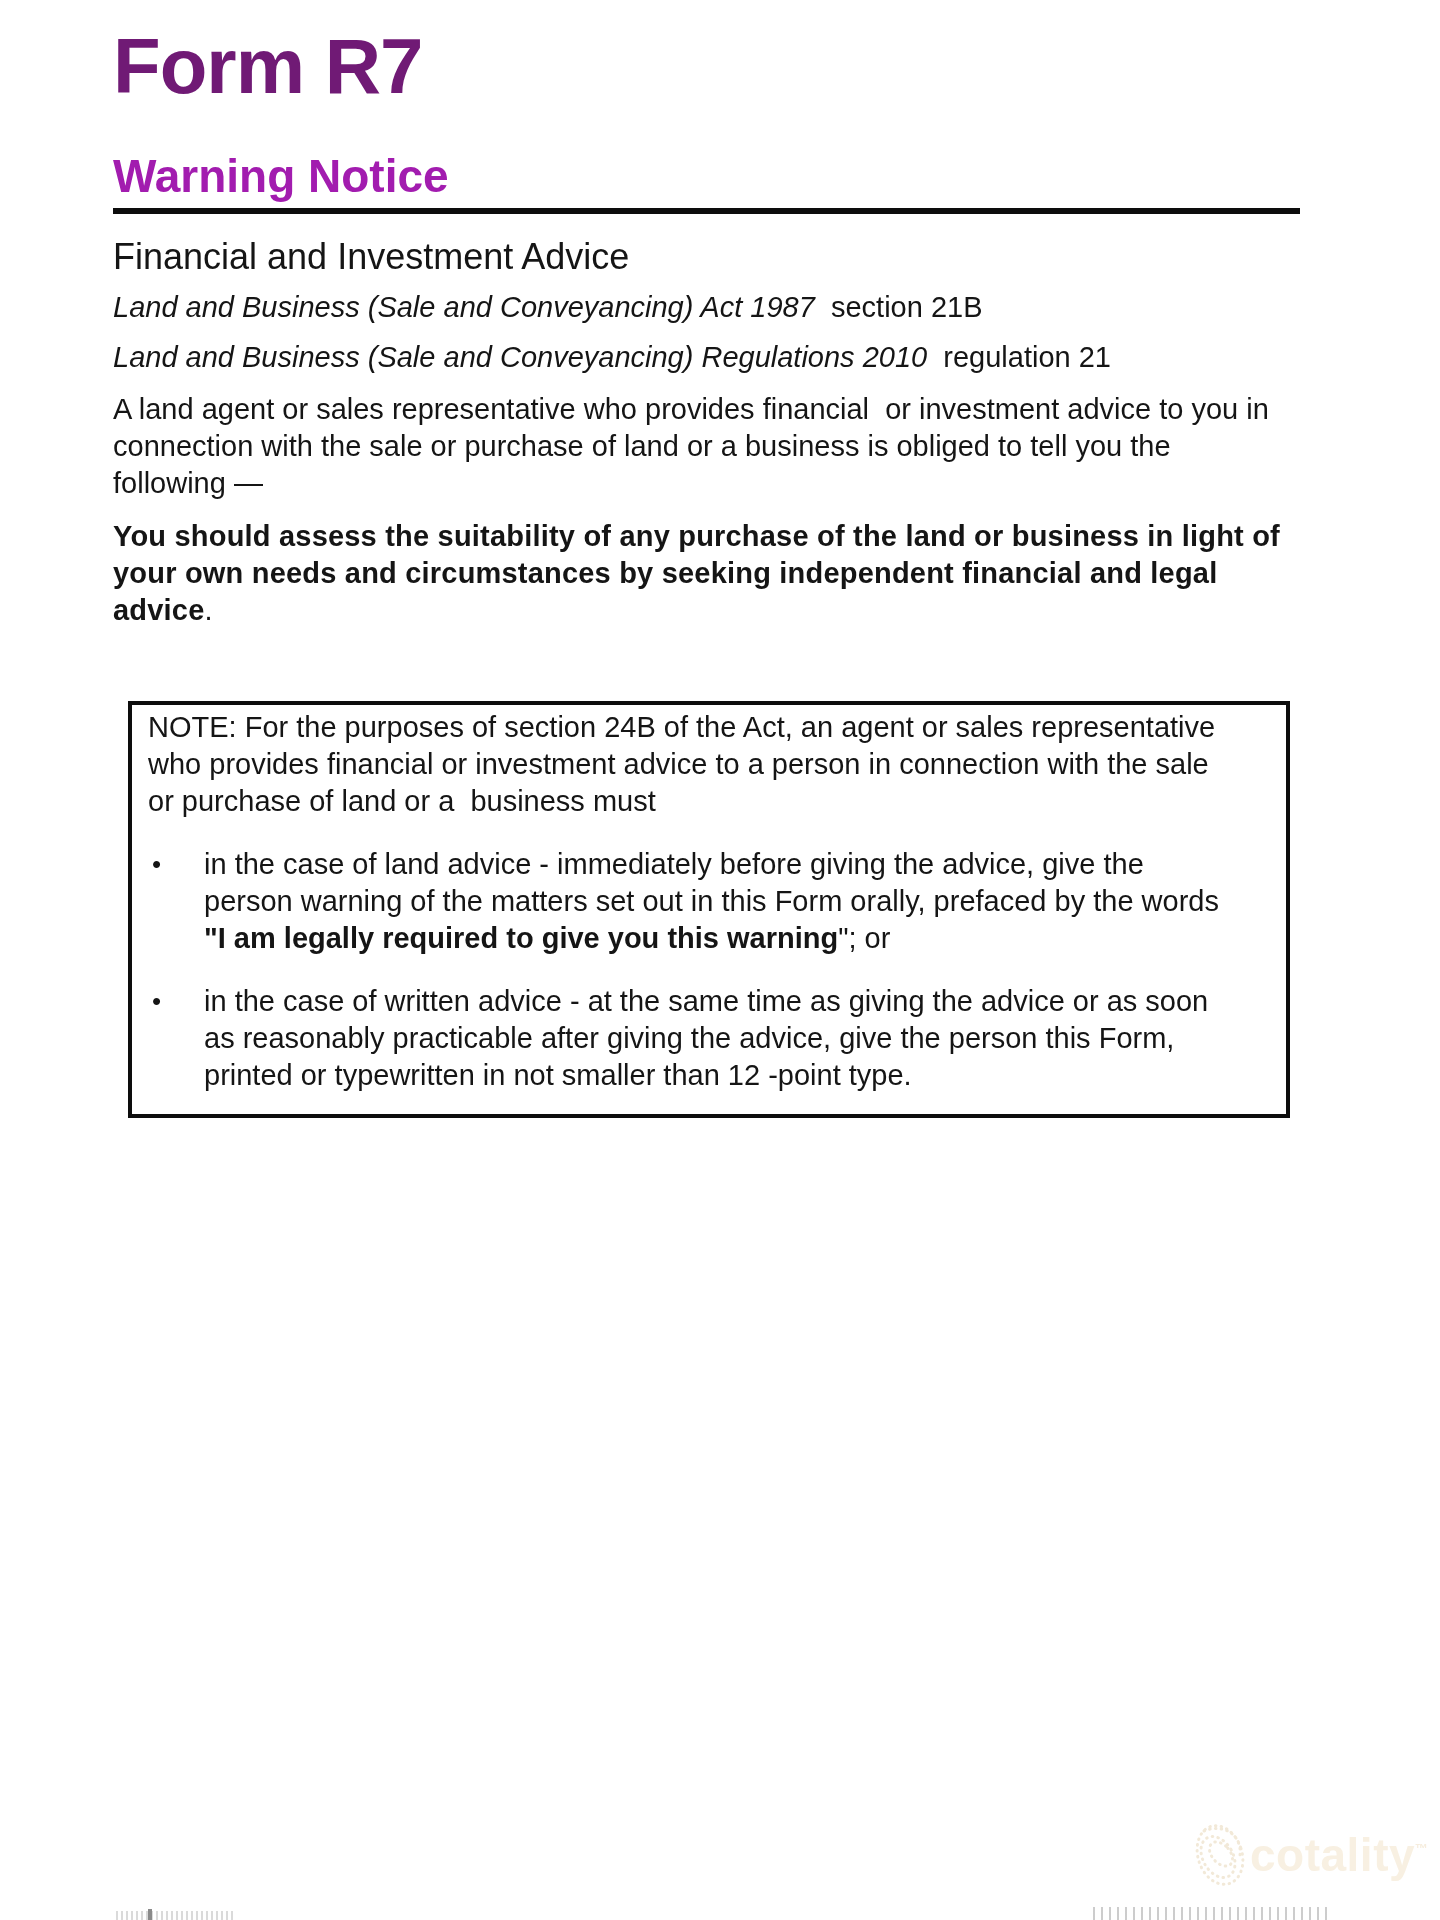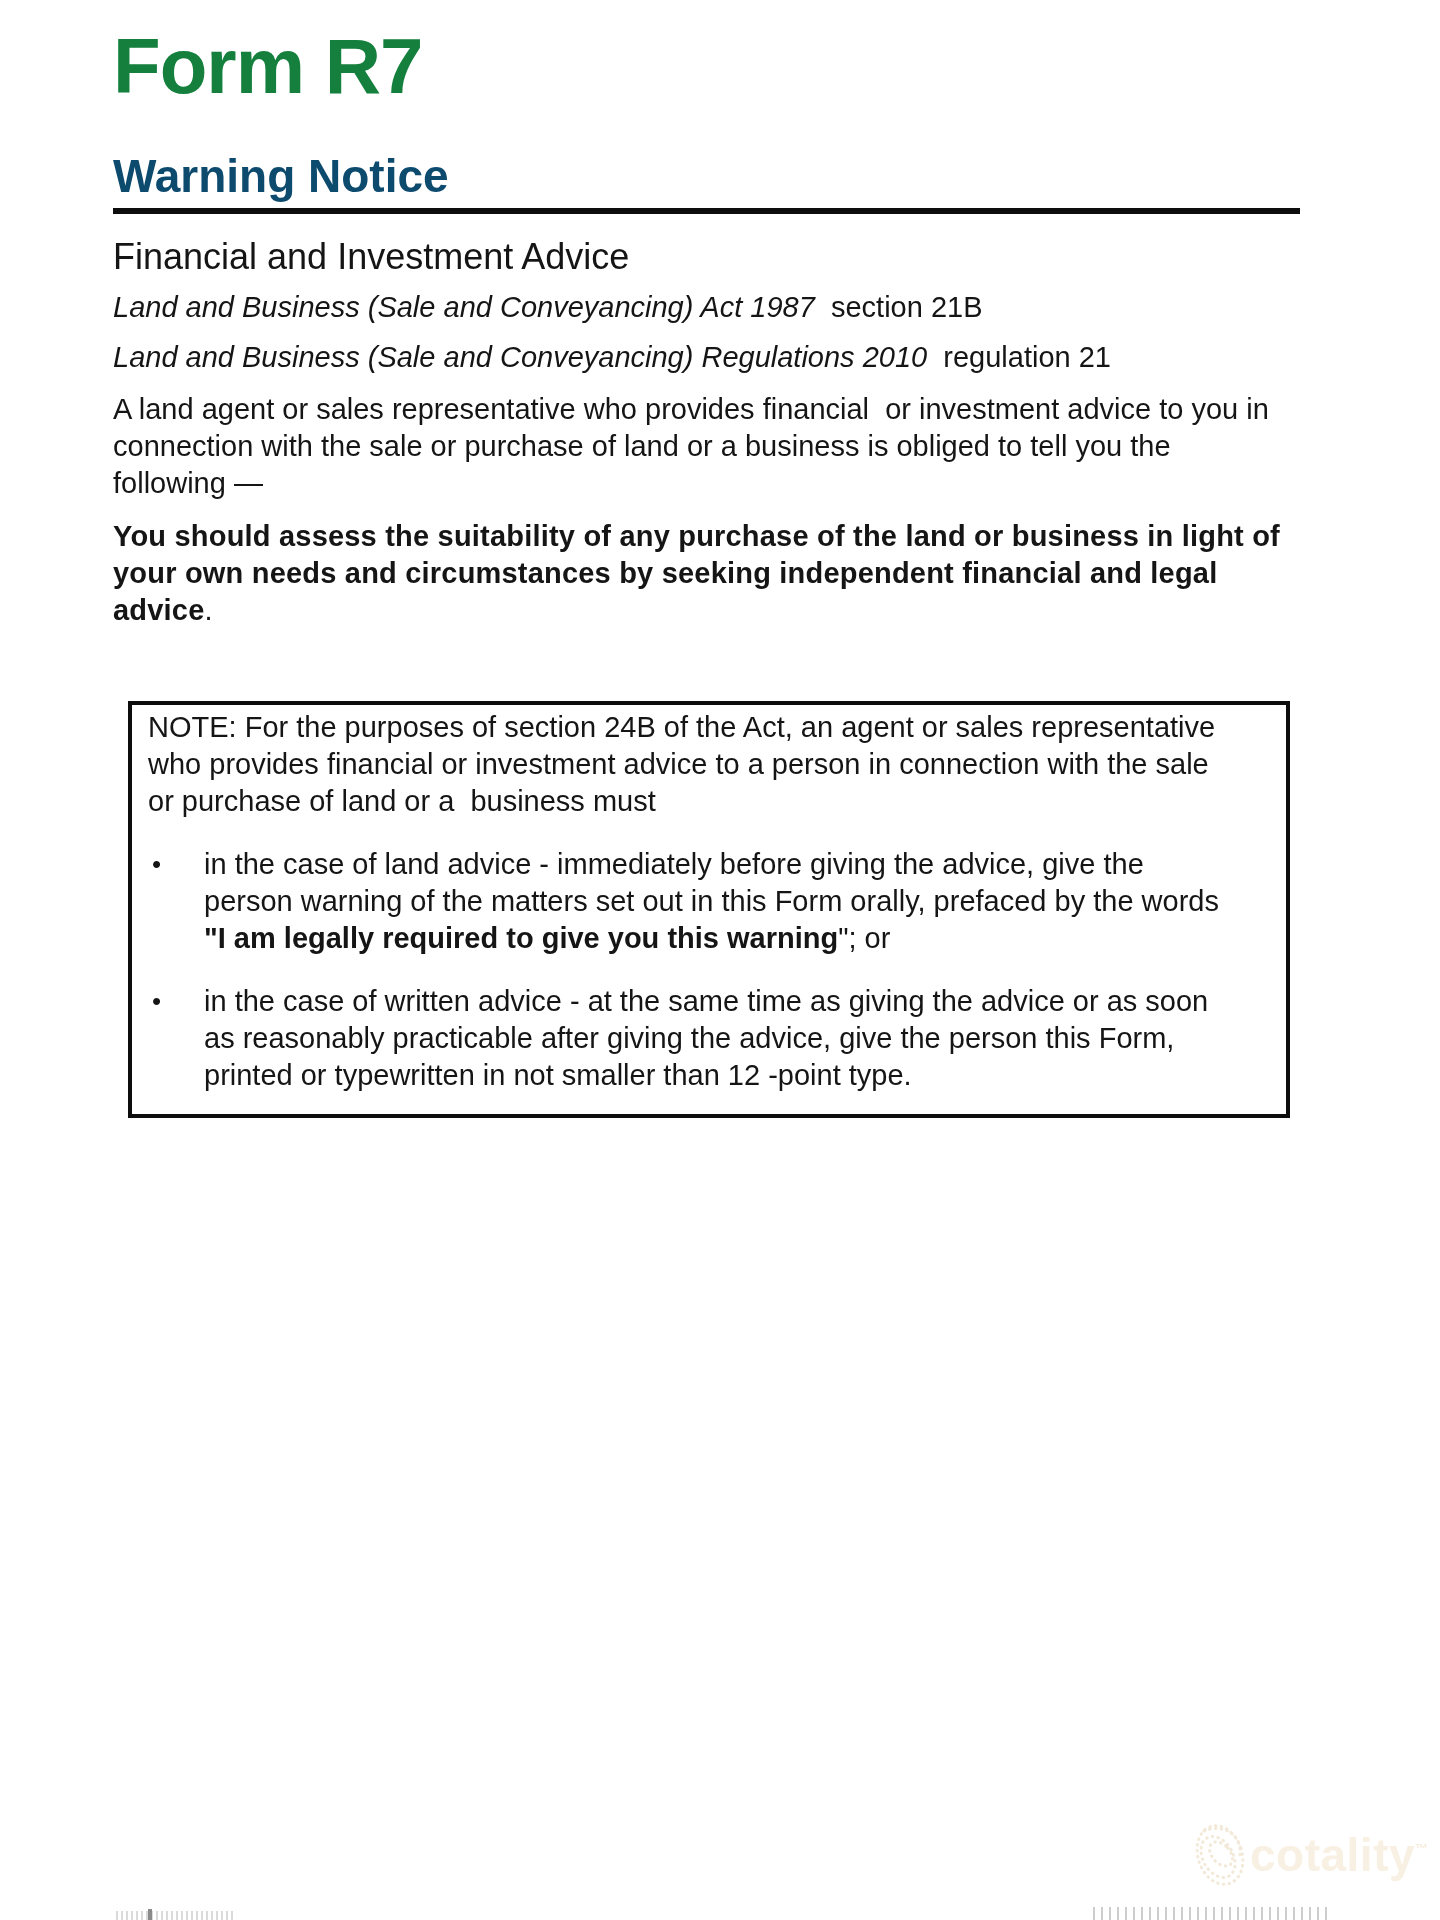--- a/index.html
+++ b/index.html
@@ -8,26 +8,26 @@
     width:1440px;height:1920px;
     background:#ffffff;
     overflow:hidden;
     font-family:"Liberation Sans", sans-serif;
     color:#151515;
   }
   .content{position:absolute;left:113px;top:0;width:1190px;}
   .form-title{
     margin:26px 0 0 0;
     font-size:78px;font-weight:bold;line-height:1.05;
-    letter-spacing:-1px;color:#15803d;
+    letter-spacing:-1px;color:#701a75;
   }
   .warning-title{
     margin:44px 0 0 0;
     font-size:46px;font-weight:bold;line-height:1.05;
-    color:#0c4a6e;
+    color:#a21caf;
   }
   .title-rule{height:6px;background:#0d0d0d;width:1187px;margin-top:8px;}
   .subtitle{margin-top:25px;font-size:36px;line-height:36px;}
   .statute{margin:14px 0 0 0;font-size:29px;line-height:36px;white-space:pre;}
   .it{font-style:italic;}
   .para{margin-top:16px;}
   .line{font-size:29px;line-height:37px;white-space:pre;}
   .bold-par .line{font-weight:bold;letter-spacing:0.2px;}
   .reg{font-weight:normal;letter-spacing:0;}
   .b{font-weight:bold;}

